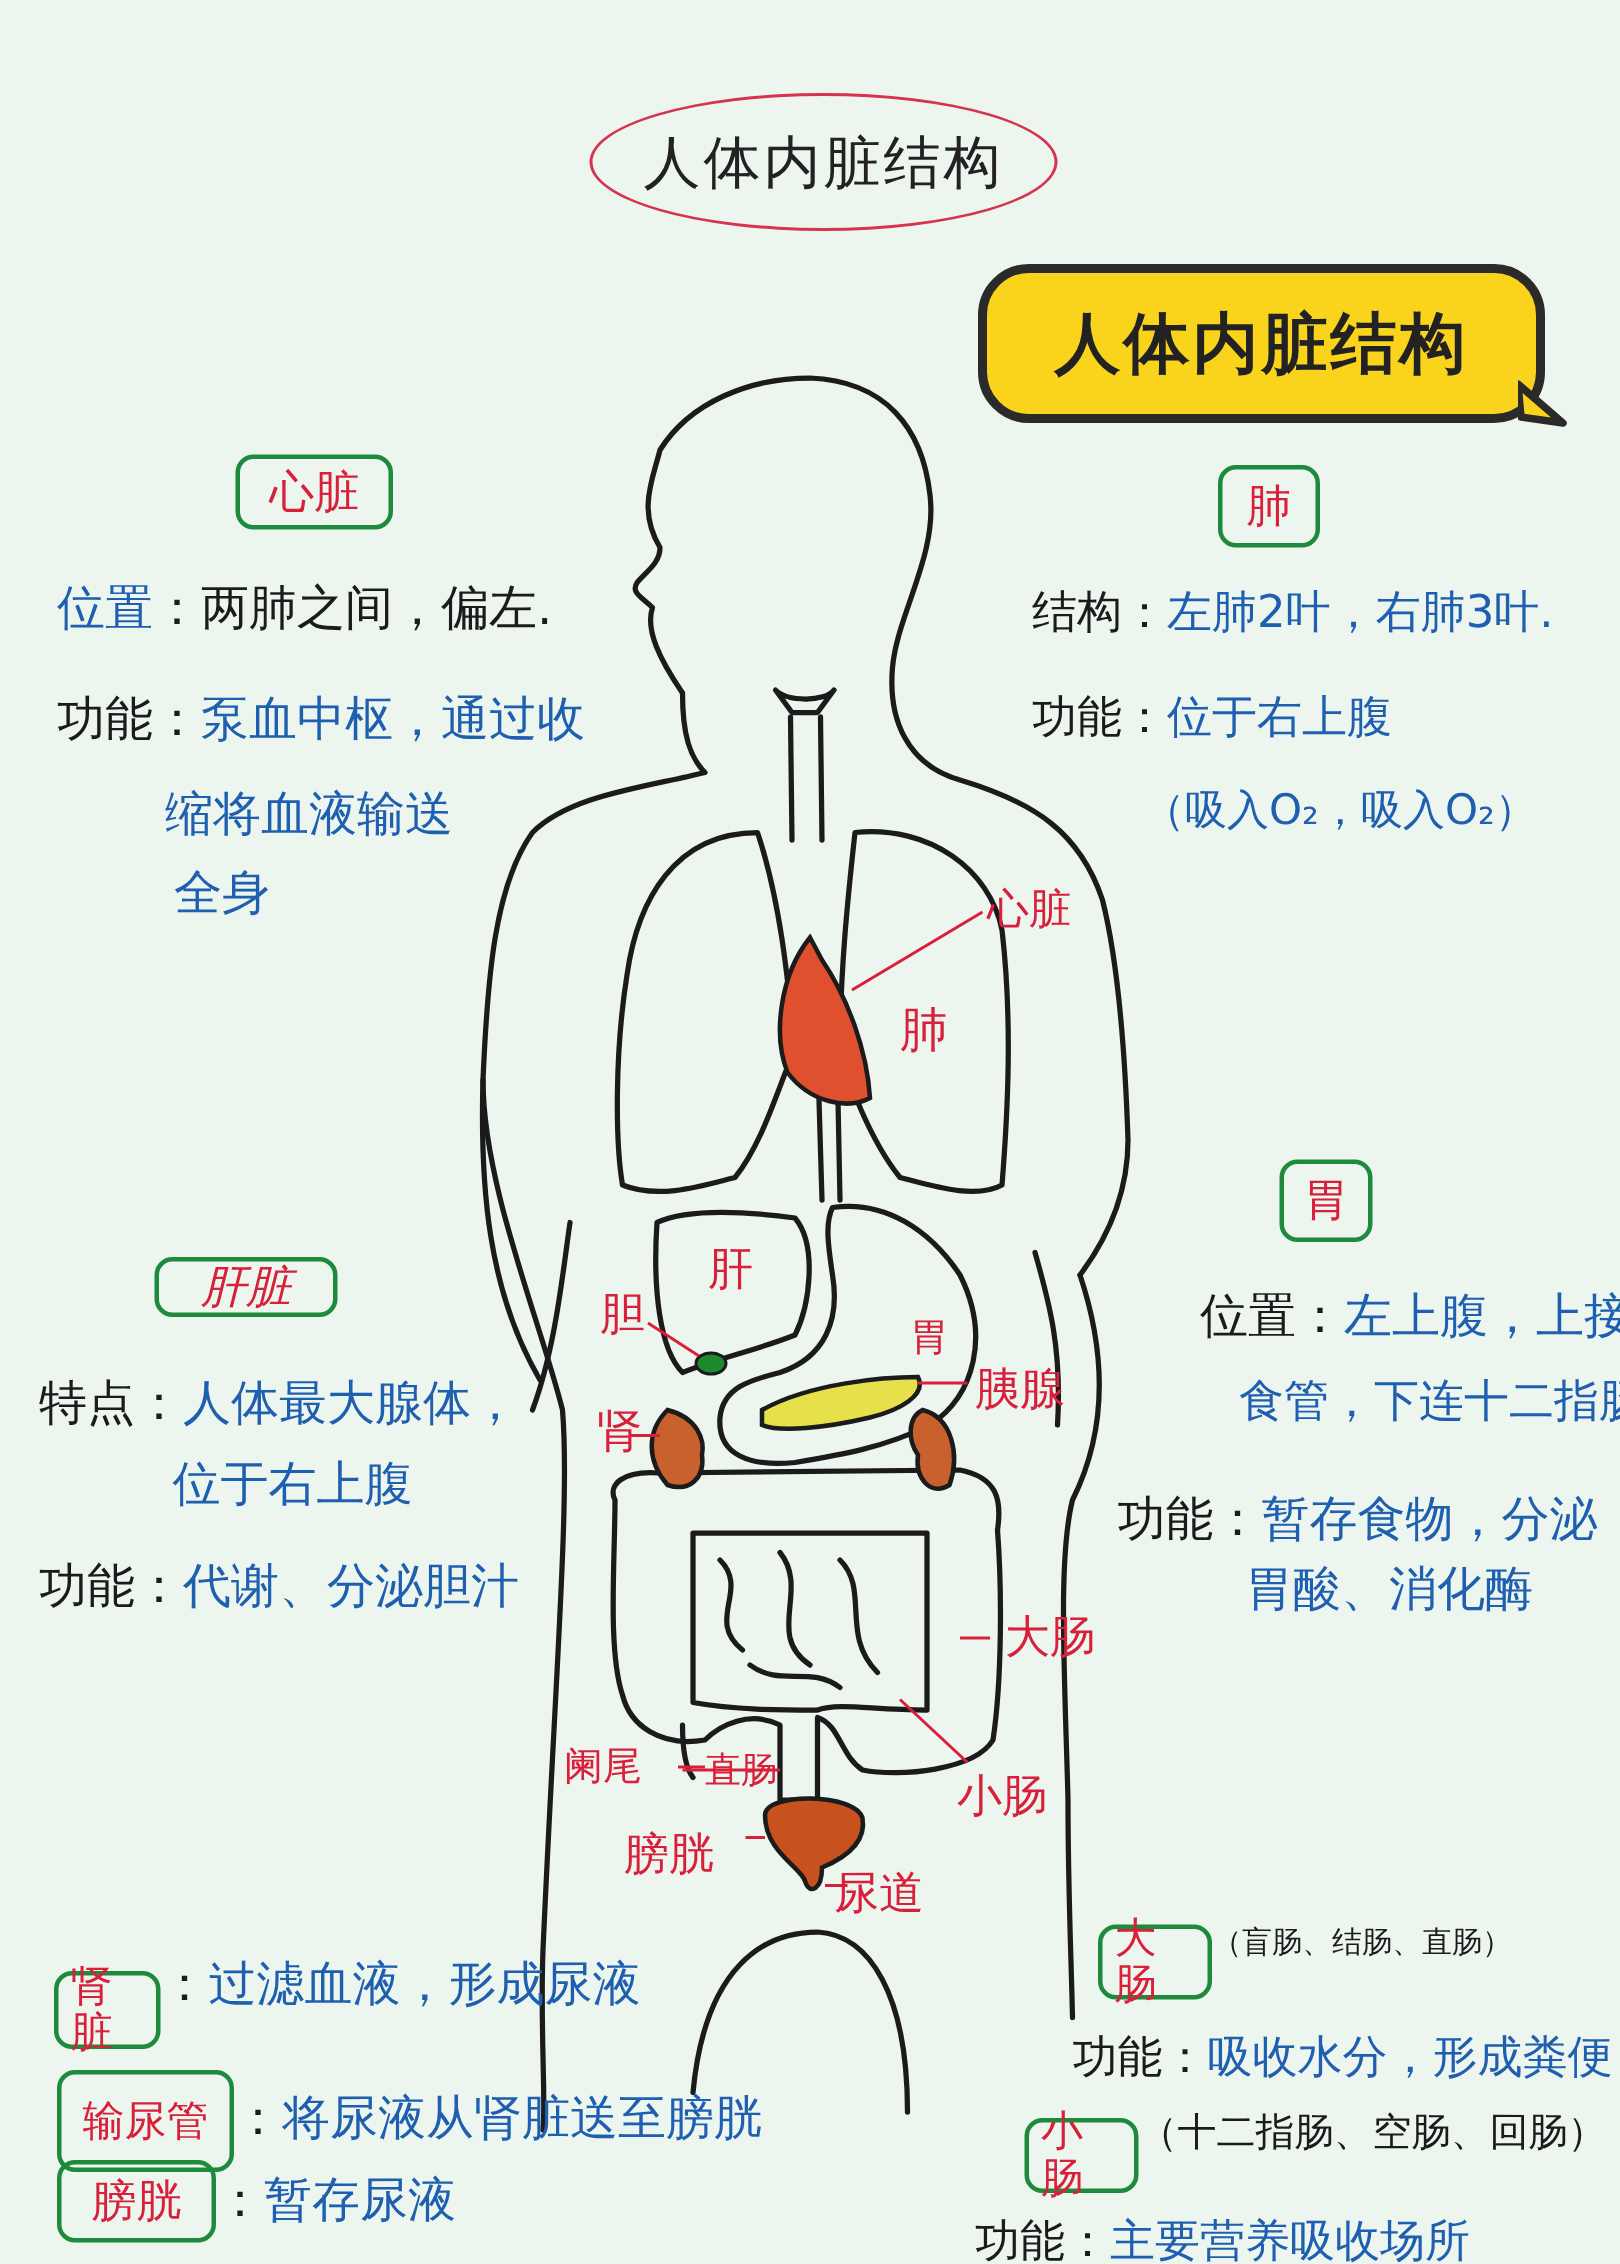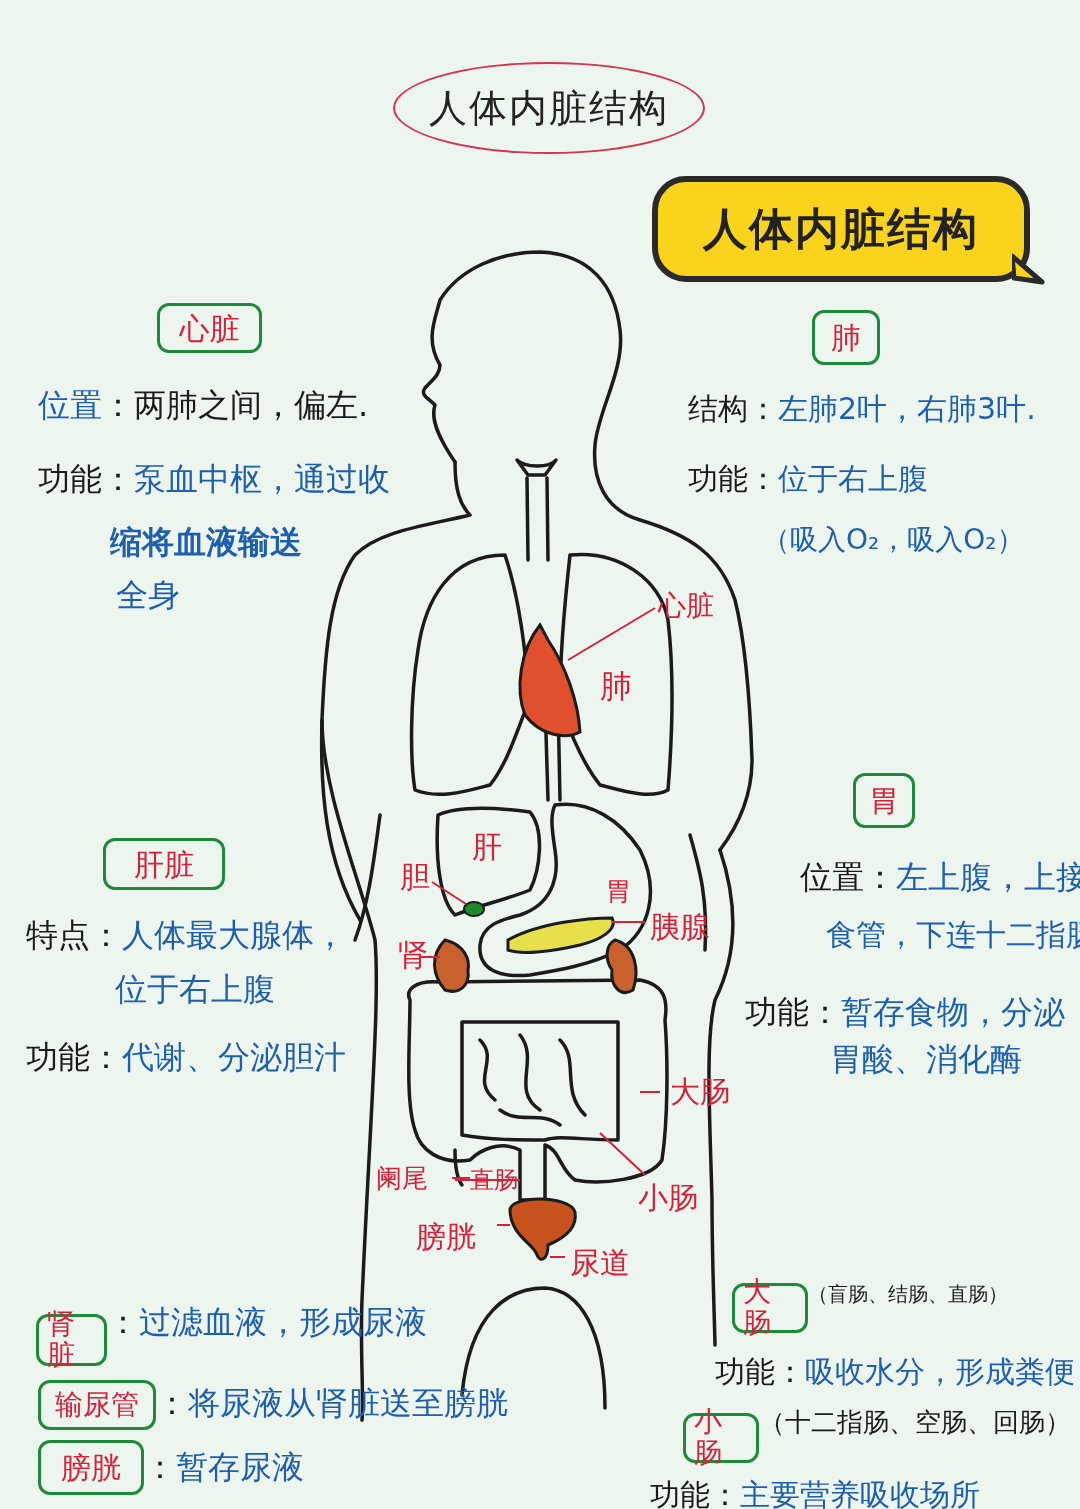--- a/index.html
+++ b/index.html
@@ -91,33 +91,33 @@
   <path d="M0 4 L 30 30 L 2 26 Z" fill="#f9d31c" stroke="#2a2a2a" stroke-width="5" stroke-linejoin="round"></path>
 </svg>
 
 <div class="abs tag" style="left:157px;top:303px;width:105px;height:50px;">心脏</div>
 <div class="abs line" style="left:38px;top:388px;text-align:center;">
   <span class="blu">位置</span><span class="blk">：</span><span class="blk">两肺之间，偏左.</span>
 </div>
 <div class="abs line" style="left:38px;top:462px;">
   <span class="blk">功能</span><span class="blk">：</span><span class="blu">泵血中枢，通过收</span>
 </div>
-<div class="abs line blu" style="left:110px;top:525px;font-weight:bold;">缩将血液输送</div>
+<div class="abs line blu" style="left:110px;top:525px;">缩将血液输送</div>
 <div class="abs line blu" style="left:116px;top:578px;">全身</div>
 
 <div class="abs tag" style="left:812px;top:310px;width:68px;height:55px;">肺</div>
 <div class="abs line" style="left:688px;top:392px;font-size:30px;">
   <span class="blk">结构</span><span class="blk">：</span><span class="blu">左肺2叶，右肺3叶.</span>
 </div>
 <div class="abs line" style="left:688px;top:462px;font-size:30px;">
   <span class="blk">功能</span><span class="blk">：</span><span class="blu">位于右上腹</span>
 </div>
 <div class="abs line blu" style="left:762px;top:525px;font-size:28px;">（吸入O₂，吸入O₂）</div>
 
-<div class="abs tag" style="left:103px;top:838px;width:122px;height:52px;">肝脏</div>
+<div class="abs tag" style="left:103px;top:838px;width:122px;height:40px;font-style:italic;">肝脏</div>
 <div class="abs line" style="left:26px;top:918px;">
   <span class="blk">特点</span><span class="blk">：</span><span class="blu">人体最大腺体，</span>
 </div>
 <div class="abs line blu" style="left:115px;top:972px;">位于右上腹</div>
 <div class="abs line" style="left:26px;top:1040px;">
   <span class="blk">功能</span><span class="blk">：</span><span class="blu">代谢、分泌胆汁</span>
 </div>
 
 <div class="abs tag" style="left:853px;top:773px;width:62px;height:55px;">胃</div>
 <div class="abs line" style="left:800px;top:860px;">
@@ -126,21 +126,21 @@
 <div class="abs line blu" style="left:826px;top:918px;font-size:30px;">食管，下连十二指肠</div>
 <div class="abs line" style="left:745px;top:995px;">
   <span class="blk">功能</span><span class="blk">：</span><span class="blu">暂存食物，分泌</span>
 </div>
 <div class="abs line blu" style="left:830px;top:1042px;">胃酸、消化酶</div>
 
 <div class="abs" style="left:36px;top:1305px;">
   <span class="tag" style="width:71px;height:52px;font-size:28px;">肾脏</span><span class="line blk">：</span><span class="line blu">过滤血液，形成尿液</span>
 </div>
 <div class="abs" style="left:38px;top:1380px;">
-  <span class="tag" style="width:118px;height:50px;font-size:28px;">输尿管</span><span class="line blk">：</span><span class="line blu">将尿液从肾脏送至膀胱</span>
+  <span class="tag" style="width:118px;height:68px;font-size:28px;">输尿管</span><span class="line blk">：</span><span class="line blu">将尿液从肾脏送至膀胱</span>
 </div>
 <div class="abs" style="left:38px;top:1440px;">
   <span class="tag" style="width:106px;height:55px;font-size:30px;">膀胱</span><span class="line blk">：</span><span class="line blu">暂存尿液</span>
 </div>
 
 <div class="abs" style="left:732px;top:1283px;">
   <span class="tag" style="width:76px;height:50px;font-size:28px;">大肠</span><span class="line blk" style="font-size:20px;">（盲肠、结肠、直肠）</span>
 </div>
 <div class="abs line" style="left:715px;top:1355px;font-size:30px;">
   <span class="blk">功能</span><span class="blk">：</span><span class="blu">吸收水分，形成粪便</span>
@@ -158,13 +158,13 @@
 <div class="abs lbl" style="left:472px;top:832px;font-size:30px;">肝</div>
 <div class="abs lbl" style="left:400px;top:862px;">胆</div>
 <div class="abs lbl" style="left:606px;top:860px;writing-mode:vertical-rl;font-size:26px;">胃</div>
 <div class="abs lbl" style="left:650px;top:912px;text-align:center;">胰腺</div>
 <div class="abs lbl" style="left:398px;top:940px;">肾</div>
 <div class="abs lbl" style="left:670px;top:1077px;">大肠</div>
 <div class="abs lbl" style="left:376px;top:1165px;font-size:26px;">阑尾</div>
 <div class="abs lbl" style="left:470px;top:1168px;font-size:24px;">直肠</div>
 <div class="abs lbl" style="left:638px;top:1183px;">小肠</div>
 <div class="abs lbl" style="left:416px;top:1222px;">膀胱</div>
-<div class="abs lbl" style="left:570px;top:1248px;">尿道</div>
+<div class="abs lbl" style="left:556px;top:1248px;">尿道</div>
 
 </body></html>

